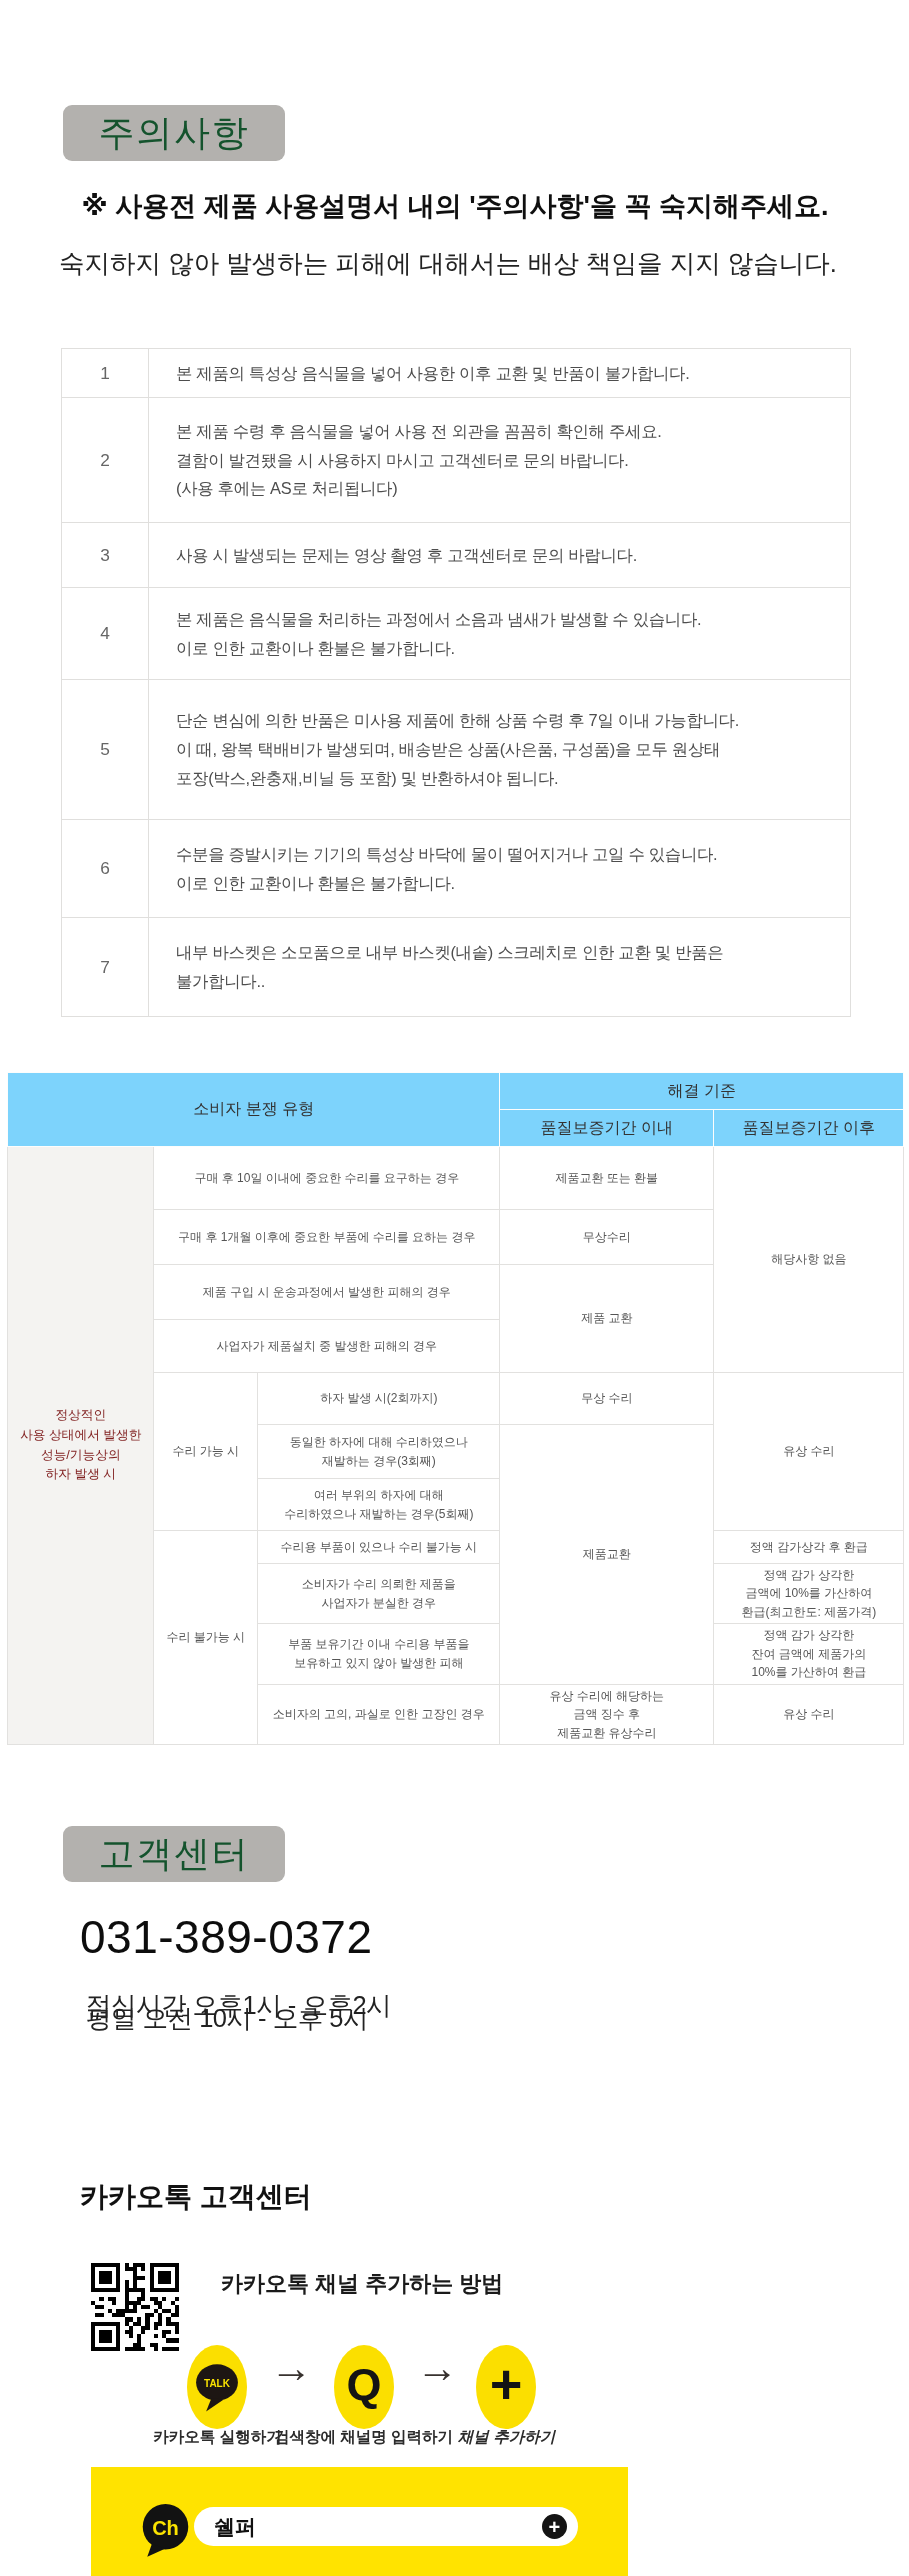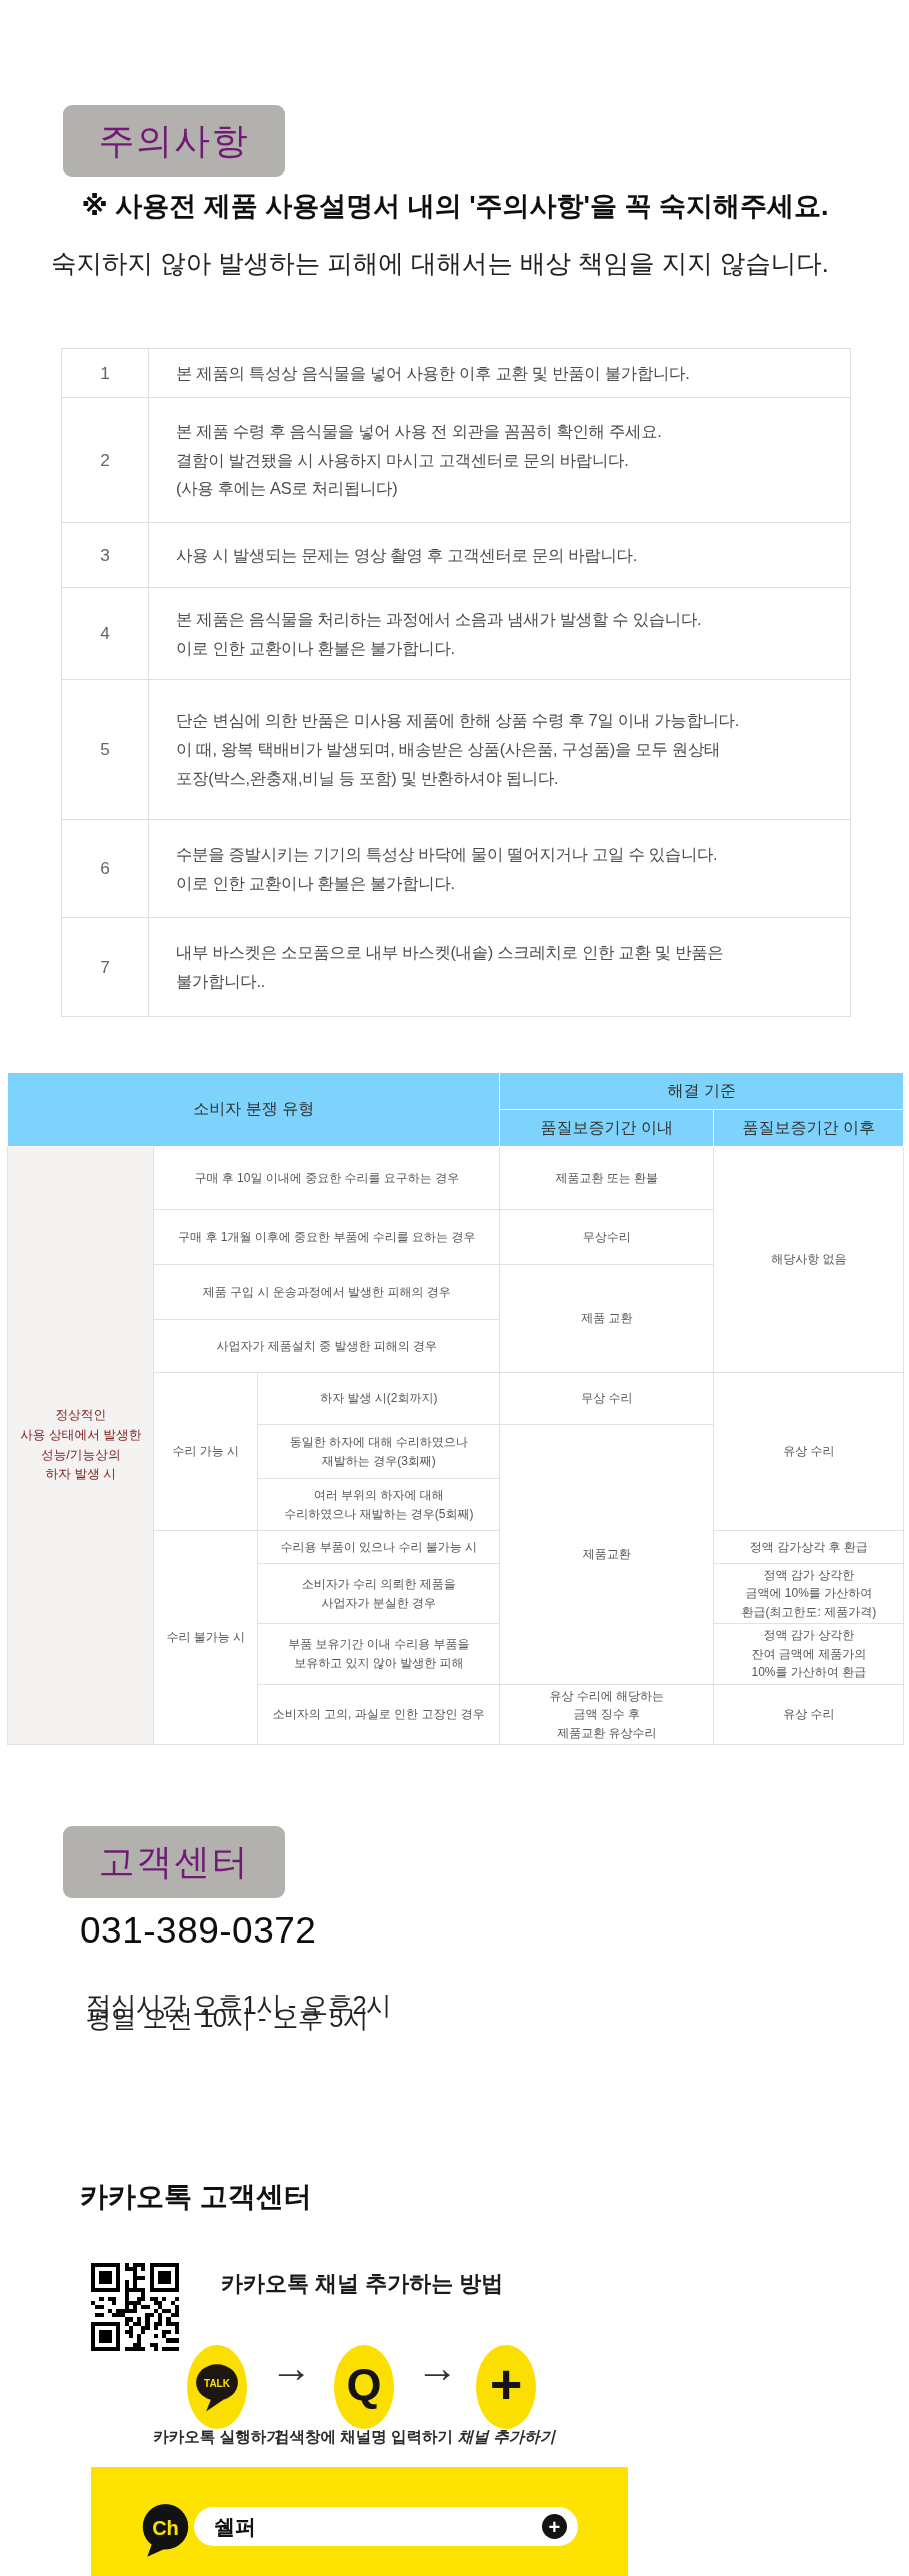--- a/index.html
+++ b/index.html
@@ -1,42 +1,42 @@
 <!DOCTYPE html>
 <html style="font-size:14.6px"><head>
 <meta charset="utf-8">
 <style>
   html,body{margin:0;padding:0;background:#fff;}
   .page{position:relative;width:910px;height:2576px;background:#fff;overflow:hidden;
         font-family:"Liberation Sans","DejaVu Sans",sans-serif;color:#333;}
   .abs{position:absolute;}
 
   
-  .badge{width:222px;height:72px;border-radius:9px;background:#b3b1ae;color:#701a75;
+  .badge{width:222px;height:56px;border-radius:9px;background:#b3b1ae;color:#14532d;
          font-size:36px;letter-spacing:1.8px;display:flex;align-items:center;justify-content:center;}
 
   .notice-bold{left:0;width:910px;text-align:center;font-size:27px;font-weight:bold;color:#0f0f0f;}
-  .notice-sub{left:8px;width:864px;text-align:center;font-size:25.5px;font-weight:400;color:#222;}
+  .notice-sub{left:16px;width:864px;text-align:center;font-size:25.5px;font-weight:400;color:#222;}
 
   
   table{border-collapse:collapse;table-layout:fixed;}
   .pre-table{width:790px;}
   .pre-table td{border:0.9px solid #e0dfdd;vertical-align:middle;}
   .pre-table td.no{width:87px;text-align:center;font-size:17.3px;color:#666;}
   .pre-table td.txt{padding-left:27px;font-size:16.4px;color:#4d4d4d;line-height:1.75;
                     white-space:pre-line;letter-spacing:-0.3px;}
 
   
   .dis-table{width:895px;font-size:12px;color:#555;}
   .dis-table td,.dis-table th{border:0.9px solid #e2e1df;text-align:center;vertical-align:middle;
                               white-space:pre-line;line-height:1.55;font-weight:400;padding:1.8px 5.5px;}
   .dis-table th{background:#7dd3fc;border:1.8px solid #fdfdfc;font-size:16px;color:#333;}
   .dis-table td.cat{background:#f4f3f1;font-size:12.7px;color:#7f1d1d;}
 
-  .phone{font-size:37px;font-weight:500;color:#0d0d0d;letter-spacing:0.5px;}
+  .phone{font-size:46px;font-weight:500;color:#0d0d0d;letter-spacing:0.5px;}
   .hours{font-size:25.5px;color:#222;letter-spacing:-0.5px;}
   .kakao-title{font-size:28px;font-weight:bold;color:#111;}
   .howto{font-size:22px;font-weight:bold;color:#1a1a1a;}
 
   .step-circle{width:60px;height:84px;border-radius:50%;background:#fbdf00;
                display:flex;align-items:center;justify-content:center;margin-top:15px;}
   .q-glyph{font-size:45px;font-weight:700;color:#141414;margin-top:-3.6px;}
   .plus-glyph{font-size:56px;font-weight:600;color:#141414;margin-top:-7.3px;}
   .arrow{font-size:42px;font-weight:bold;color:#38322f;width:44px;text-align:center;}
   .step-label{font-size:15.5px;font-weight:bold;color:#2b2b2b;text-align:center;width:191px;}

